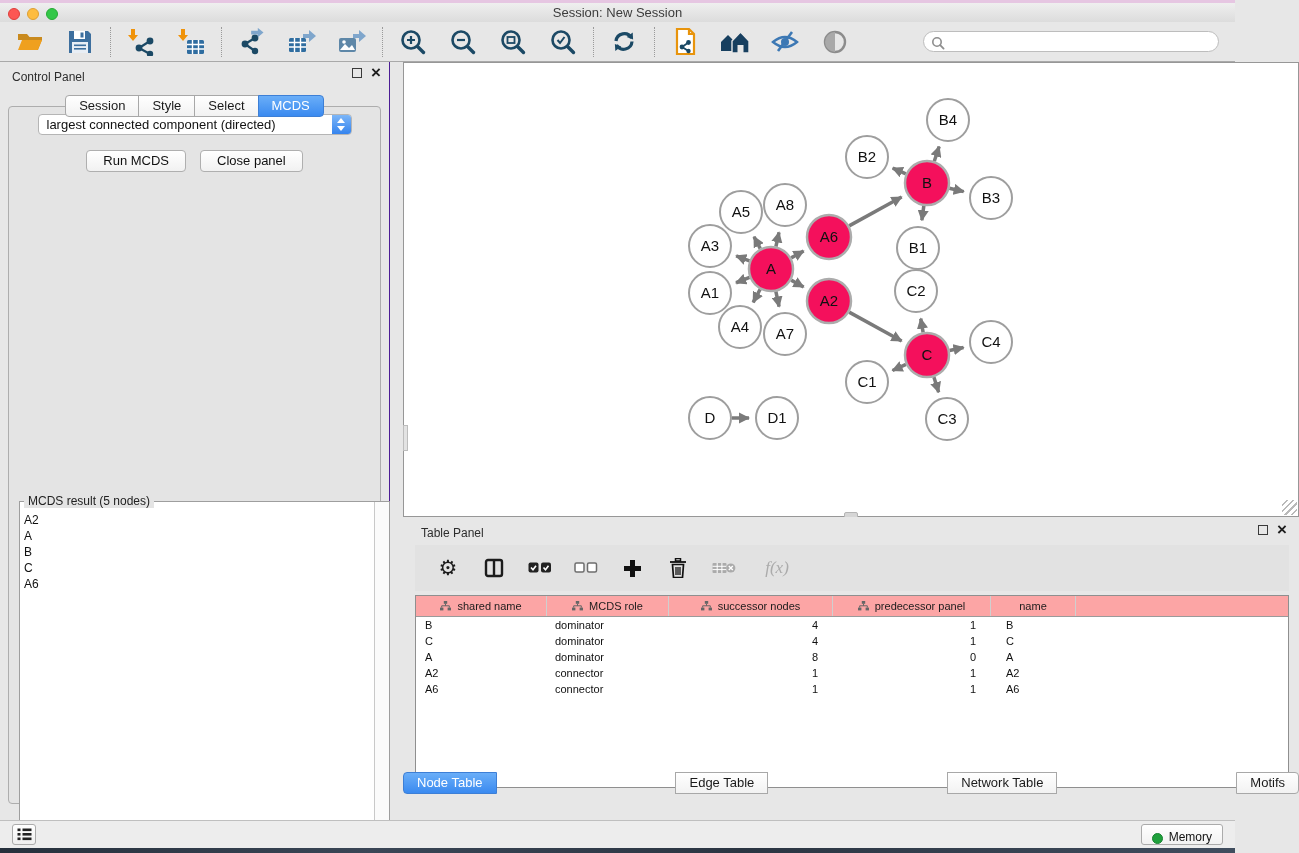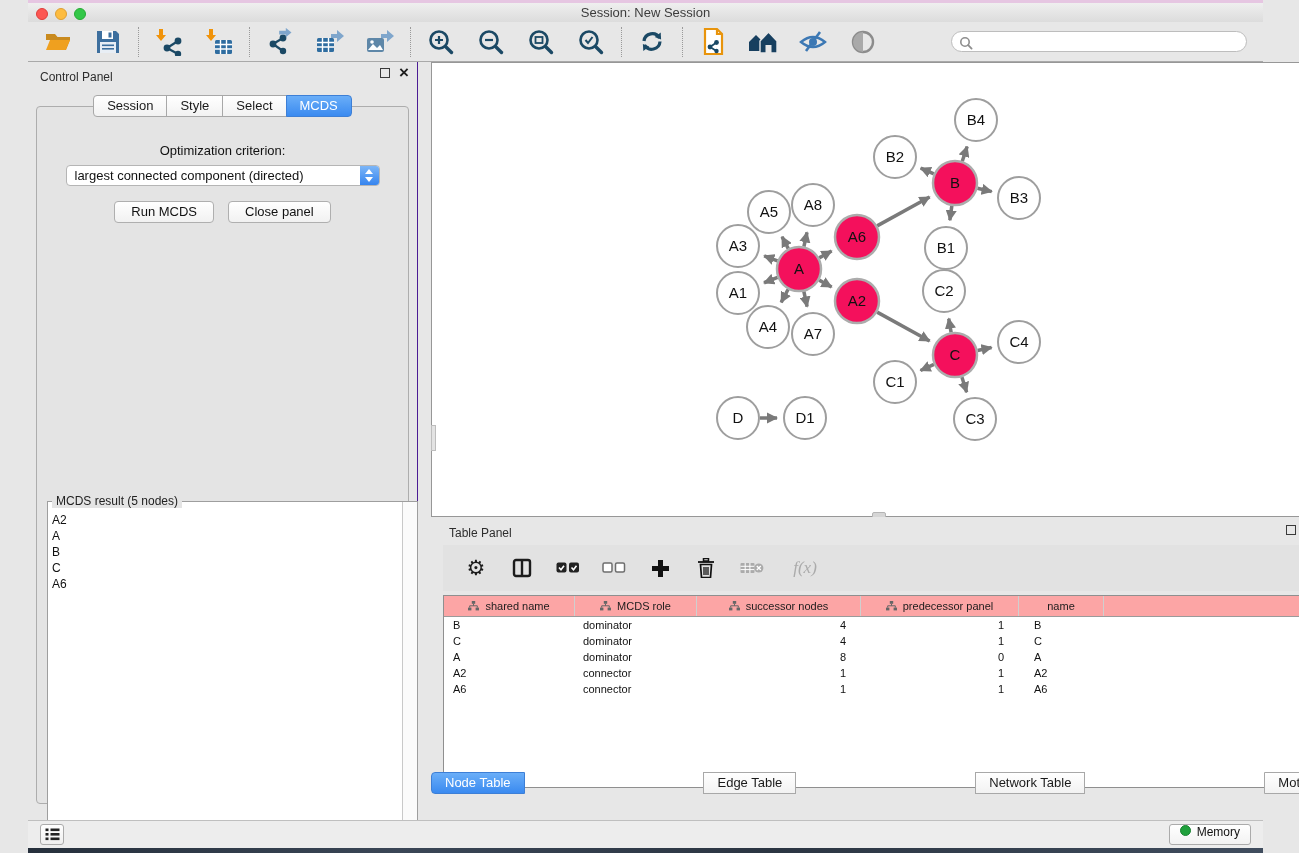--- a/index.html
+++ b/index.html
@@ -1,17 +1,17 @@
 <!DOCTYPE html>
 <html><head>
 <meta charset="utf-8">
 <style>
   * { margin:0; padding:0; box-sizing:border-box; }
   html,body { width:1299px; height:853px; background:#E7E7E7; font-family:"Liberation Sans", sans-serif; overflow:hidden; }
-  .screen { position:relative; width:1235px; height:853px; background:#E7E7E7;margin-left:28px; }
+  .screen { position:relative; width:1235px; height:853px; background:#E7E7E7; }
 
   
   .menustrip { position:absolute; left:0; top:0; width:100%; height:3px; background:#E6C6E2; }
   .titlebar { position:absolute; left:0; top:3px; width:100%; height:19px;
               background:linear-gradient(#EFEFEF,#DCDCDC); }
   .titlebar .title { position:absolute; left:0; right:0; top:2px; text-align:center;
                      font-size:13px; color:#3c3c3c; }
   .lights { position:absolute; left:8px; top:5px; display:flex; gap:7px; }
   .light { width:12px; height:12px; border-radius:50%; }
   .light.red { background:#FC5753; border:1px solid #DF3E3B; }
@@ -108,21 +108,21 @@
   .cell.c2, .cell.c3 { text-align:right; padding-right:15px; }
   .cell.c4 { padding-left:15px; }
   .tp-tabs { position:absolute; left:0; right:0; bottom:26px;justify-content:space-between; }
 
   
   .statusbar { position:absolute; left:0; top:820px; width:100%; height:28px; background:#EDEDED;
                border-top:1px solid #BFBFBF; }
   .list-btn { position:absolute; left:12px; top:3px; width:24px; height:21px; background:linear-gradient(#fff,#EFEFEF);
               border:1px solid #ABABAB; border-radius:3px; display:flex; align-items:center; justify-content:center; }
   .memory-btn { position:absolute; right:12px; top:3px; height:21px; background:linear-gradient(#fff,#F2F2F2);
-                border:1px solid #ABABAB; border-radius:3px; display:flex; align-items:flex-start; gap:6px; padding:0 10px; }
+                border:1px solid #ABABAB; border-radius:3px; display:flex; align-items:flex-end; gap:6px; padding:0 10px; }
   .memory-dot { width:11px; height:11px; border-radius:50%; background:#1FA03C; border:1px solid #178230; }
   .memory-btn span.lbl { font-size:12px; color:#111; }
   .desktop-strip { position:absolute; left:0; top:848px; width:100%; height:5px;
                    background:linear-gradient(90deg,#26303C,#3A4656 30%,#2B3542 60%,#404D5E); }
 </style>
 </head>
 <body>
 
 <div class="screen">
 
@@ -296,21 +296,20 @@
         <span class="close-icon">×</span>
       </span>
     </div>
     <div class="cp-tabs segtabs" id="cp-tabs">
         <div class="seg">Session</div>
         <div class="seg">Style</div>
         <div class="seg">Select</div>
         <div class="seg sel">MCDS</div>
       </div>
     <div class="cp-box">
-      <div class="opt-label">Optimization criterion:</div>
       <div class="dropdown">
         <span class="dd-text">largest connected component (directed)</span>
         <span class="dd-stepper"></span>
       </div>
       <div class="btn-row">
         <button class="push-btn">Run MCDS</button>
         <button class="push-btn">Close panel</button>
       </div>
       <div class="result-group">
         <span class="result-legend">MCDS result (5 nodes)</span>

